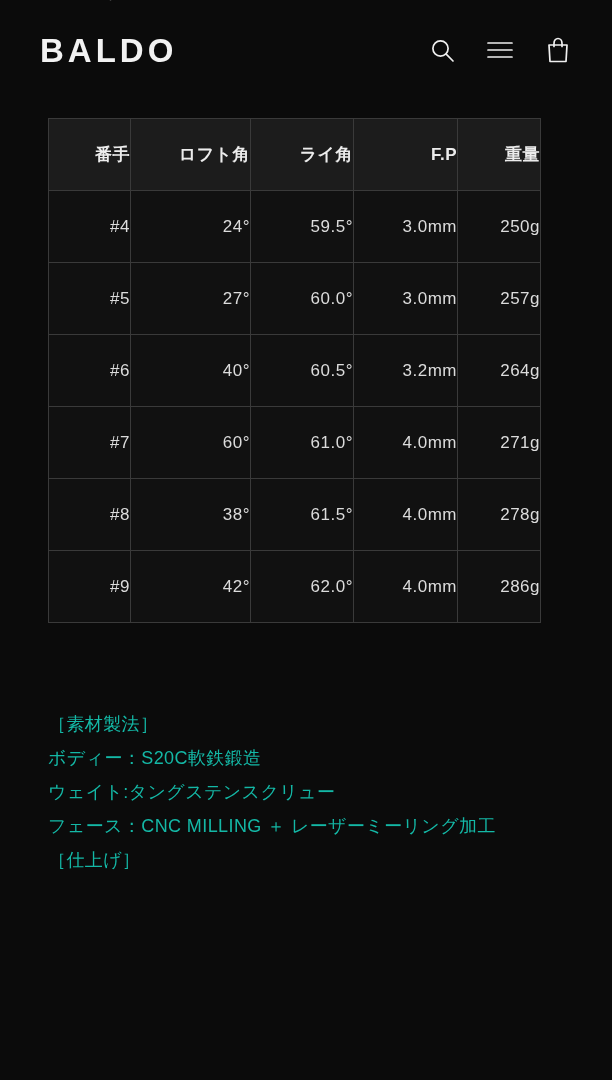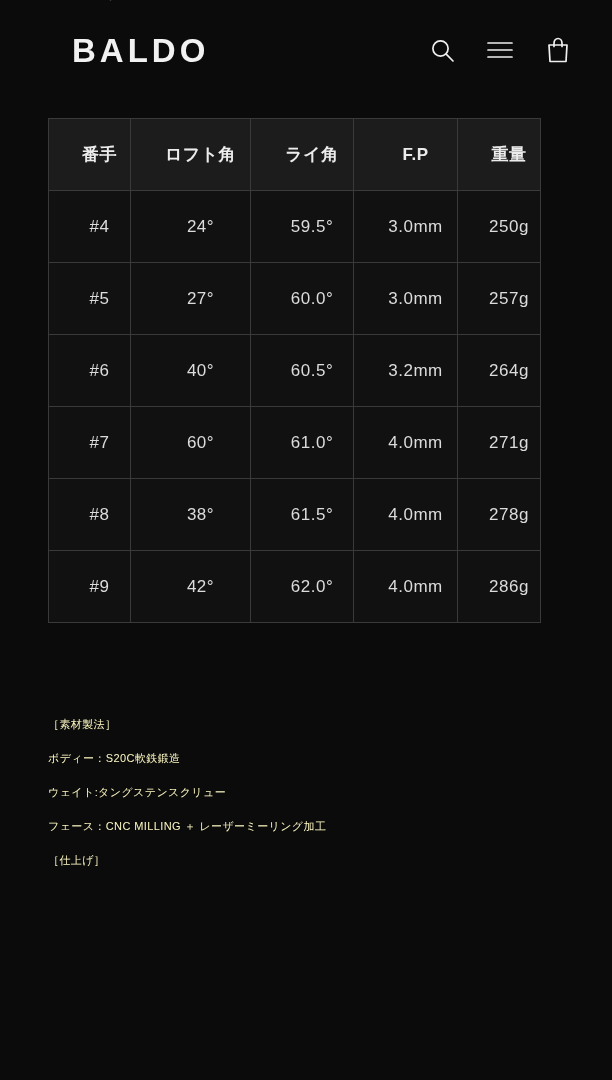--- a/index.html
+++ b/index.html
@@ -40,21 +40,20 @@
     user-select: none;
   }
   .logo-text {
     font-family: "Liberation Sans", sans-serif;
     font-weight: 700;
     font-size: 33px;
     letter-spacing: 4px;
     color: #f2f2f2;
     position: relative;
     line-height: 1;
-    margin-left: 32px;
   }
   .logo-mark {
     position: absolute;
     left: 104px;
     top: -11px;
     width: 13px;
     height: 17px;
   }
 
   .header-icons {
@@ -80,21 +79,21 @@
     border-collapse: collapse;
     width: 492px;
     table-layout: fixed;
   }
   table.spec th,
   table.spec td {
     border: 1px solid #3a3a3a;
     color: #dcdcdc;
     font-size: 17px;
     font-weight: 400;
-    text-align: center;
+    text-align: right;
     padding: 0 0 0 20px;
     height: 71px;
     vertical-align: middle;
     background: #111111;
     letter-spacing: 0.5px;
   }
   table.spec thead th {
     background: #1c1c1c;
     font-weight: 700;
     font-size: 17px;
@@ -102,23 +101,23 @@
   }
   table.spec col.c0 { width: 82px; }
   table.spec col.c1 { width: 120px; }
   table.spec col.c2 { width: 103px; }
   table.spec col.c3 { width: 104px; }
   table.spec col.c4 { width: 83px; }
 
   
   .notes {
     margin: 84px 48px 0 48px;
-    font-size: 11px;
+    font-size: 18px;
     line-height: 34px;
-    color: #fef9c3;
+    color: #14b8a6;
     letter-spacing: 0.4px;
   }
   .notes div { white-space: nowrap; }
 </style>
 </head>
 <body>
 
 <div class="page">
 
   <div class="header">

